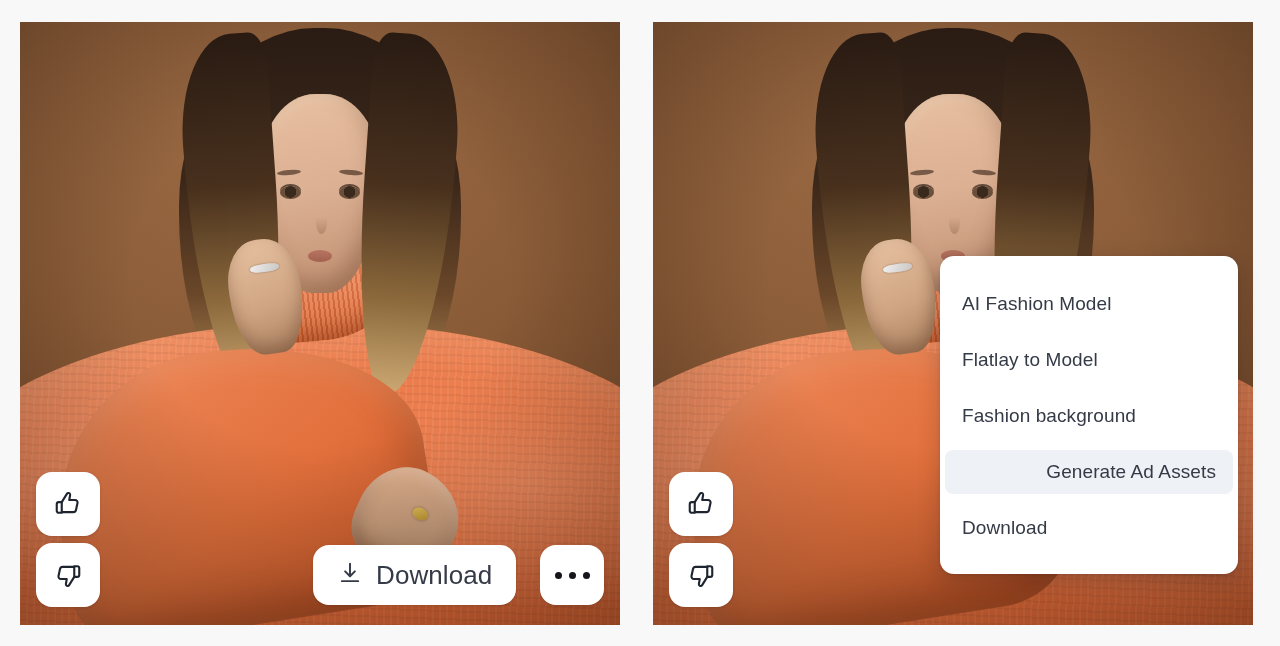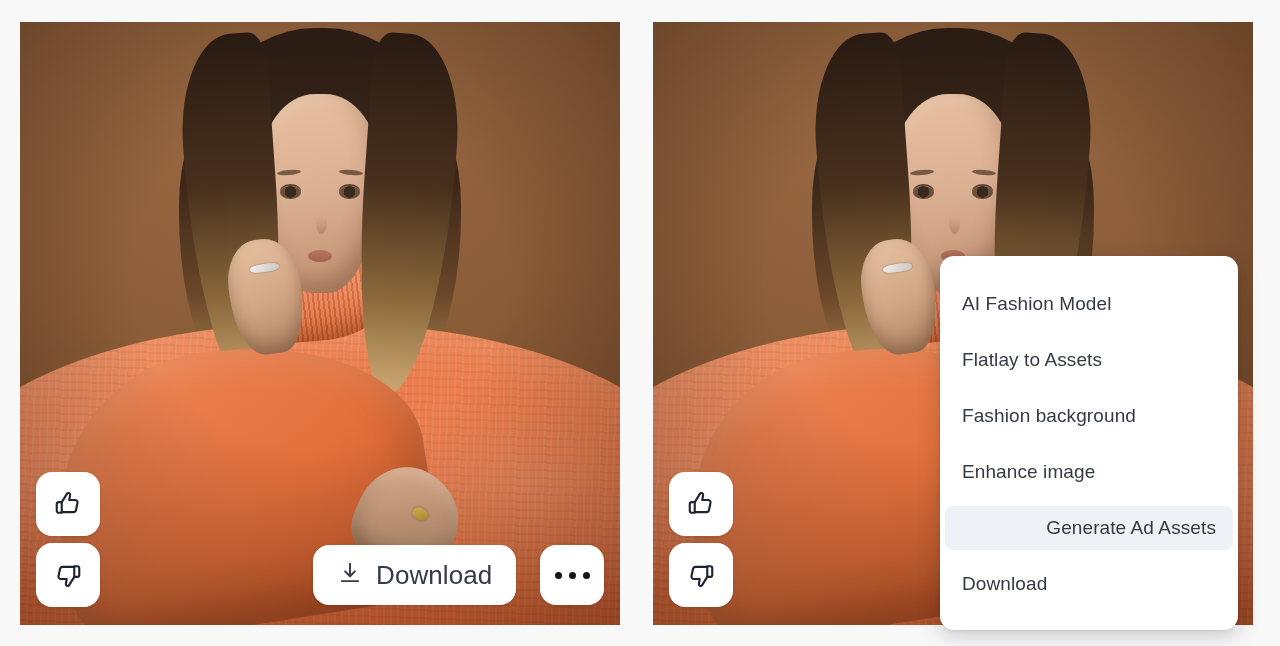--- a/index.html
+++ b/index.html
@@ -397,28 +397,25 @@
         </svg>
       </span>
     </div>
   </div>
 
   <div id="context-menu">
     <div class="menu-item">
       <span>AI Fashion Model</span>
     </div>
     <div class="menu-item">
-      <span>Flatlay to Assets</span>
+      <span>Flatlay to Model</span>
     </div>
     <div class="menu-item">
       <span>Fashion background</span>
     </div>
-    <div class="menu-item">
-      <span>Enhance image</span>
-    </div>
     <div class="menu-item active">
       <span>Generate Ad Assets</span>
     </div>
     <div class="menu-item">
       <span>Download</span>
     </div>
   </div>
 
 </div>
 

